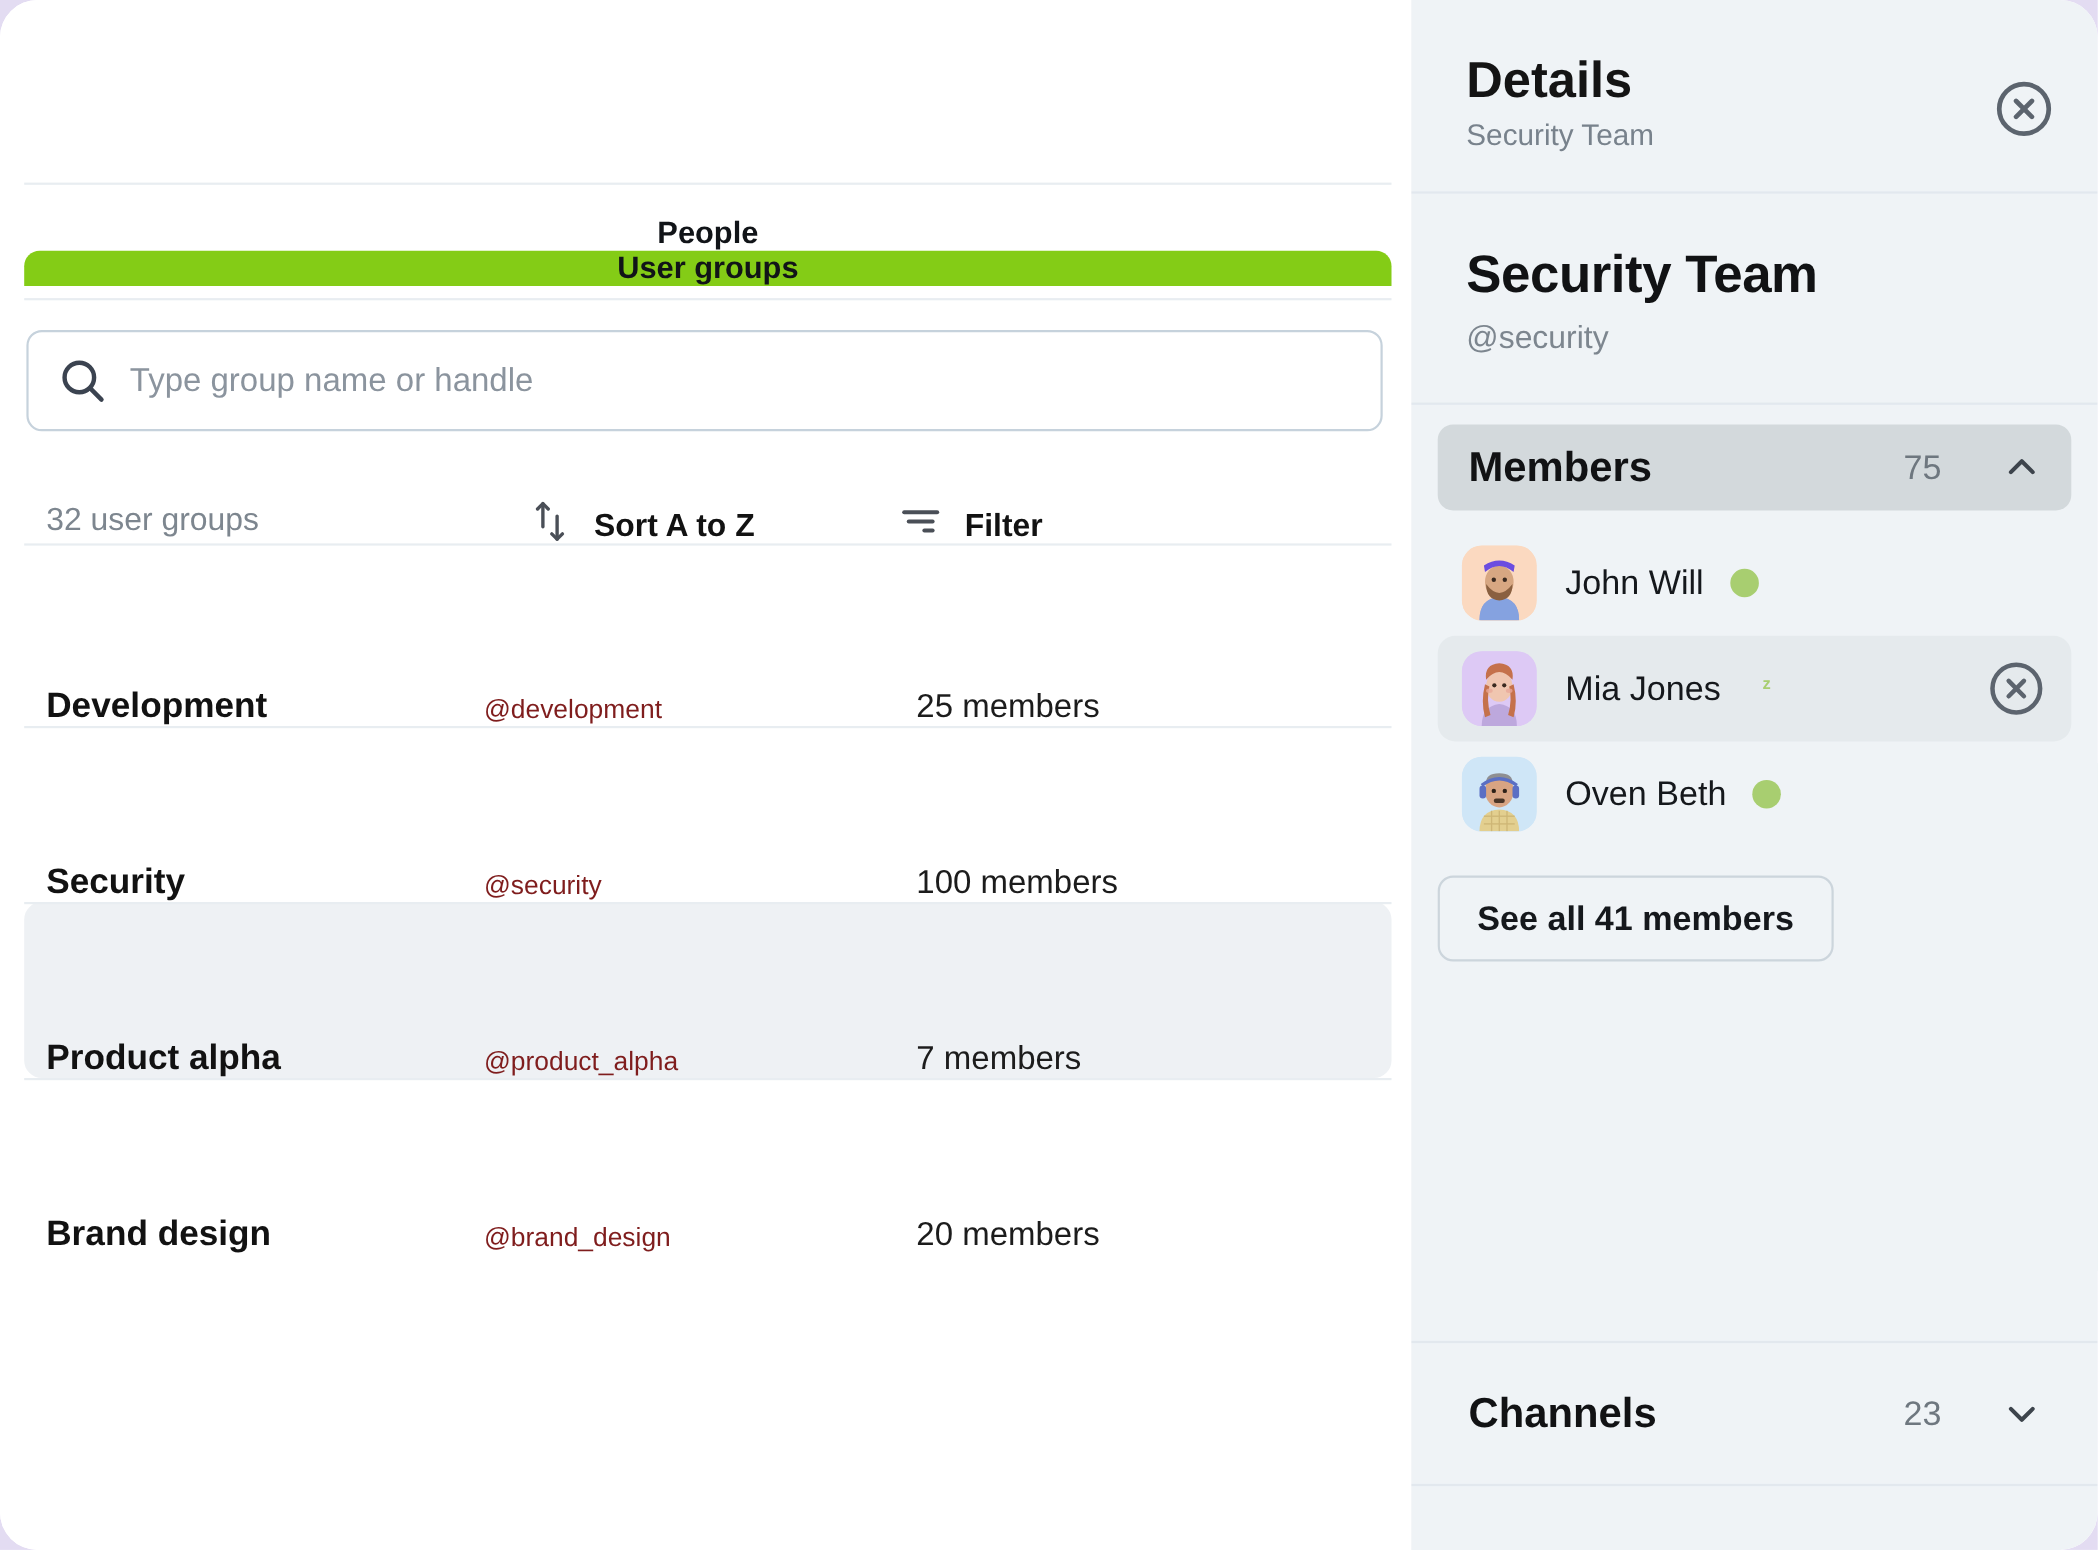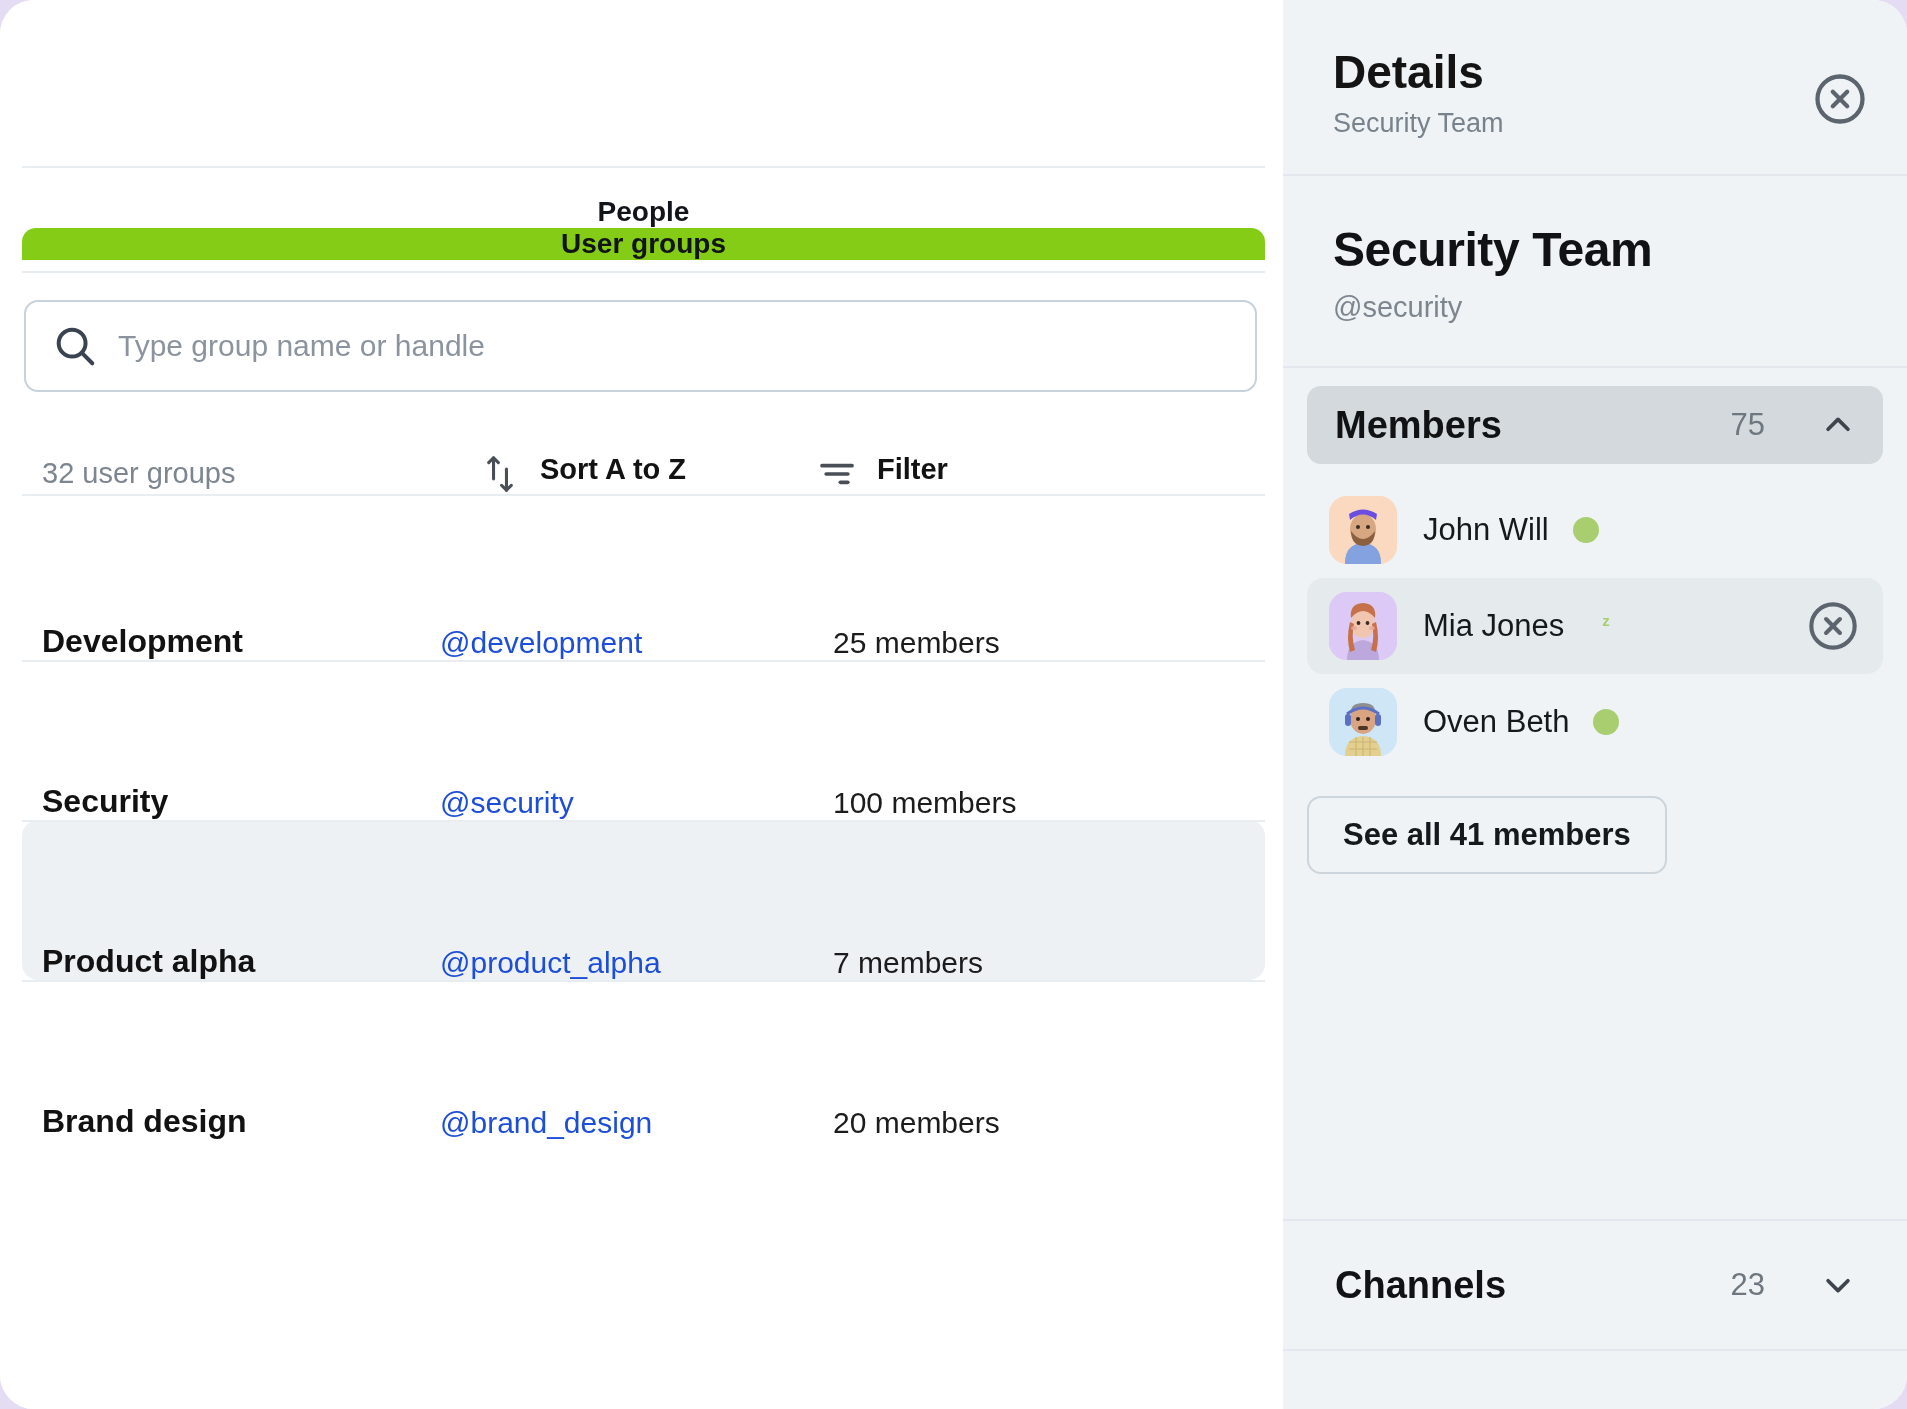--- a/index.html
+++ b/index.html
@@ -140,21 +140,21 @@
   .tb-count {
     position: absolute;
     left: 20px;
     top: 32px;
     font-size: 29px;
     color: #7d868f;
   }
   .tb-btn {
     position: absolute;
     display: flex;
-    align-items: flex-start;
+    align-items: flex-end;
     gap: 20px;
     cursor: pointer;
     top: 28px;
   }
   .tb-sort { left: 458px; }
   .tb-filter { left: 795px; }
   .tb-label {
     font-size: 29px;
     font-weight: bold;
     color: #121212;
@@ -206,22 +206,22 @@
   .g-name {
     width: 370px;
     padding-left: 20px;
     box-sizing: border-box;
     font-size: 32px;
     font-weight: bold;
     color: #121212;
   }
   .g-handle {
     width: 345px;
-    font-size: 30px;
-    color: #1d4ed8;
+    font-size: 24px;
+    color: #7f1d1d;
   }
   .g-members {
     font-size: 30px;
     color: #1c1c1c;
   }
 
   
   .details-panel {
     width: 624px;
     height: 100%;

